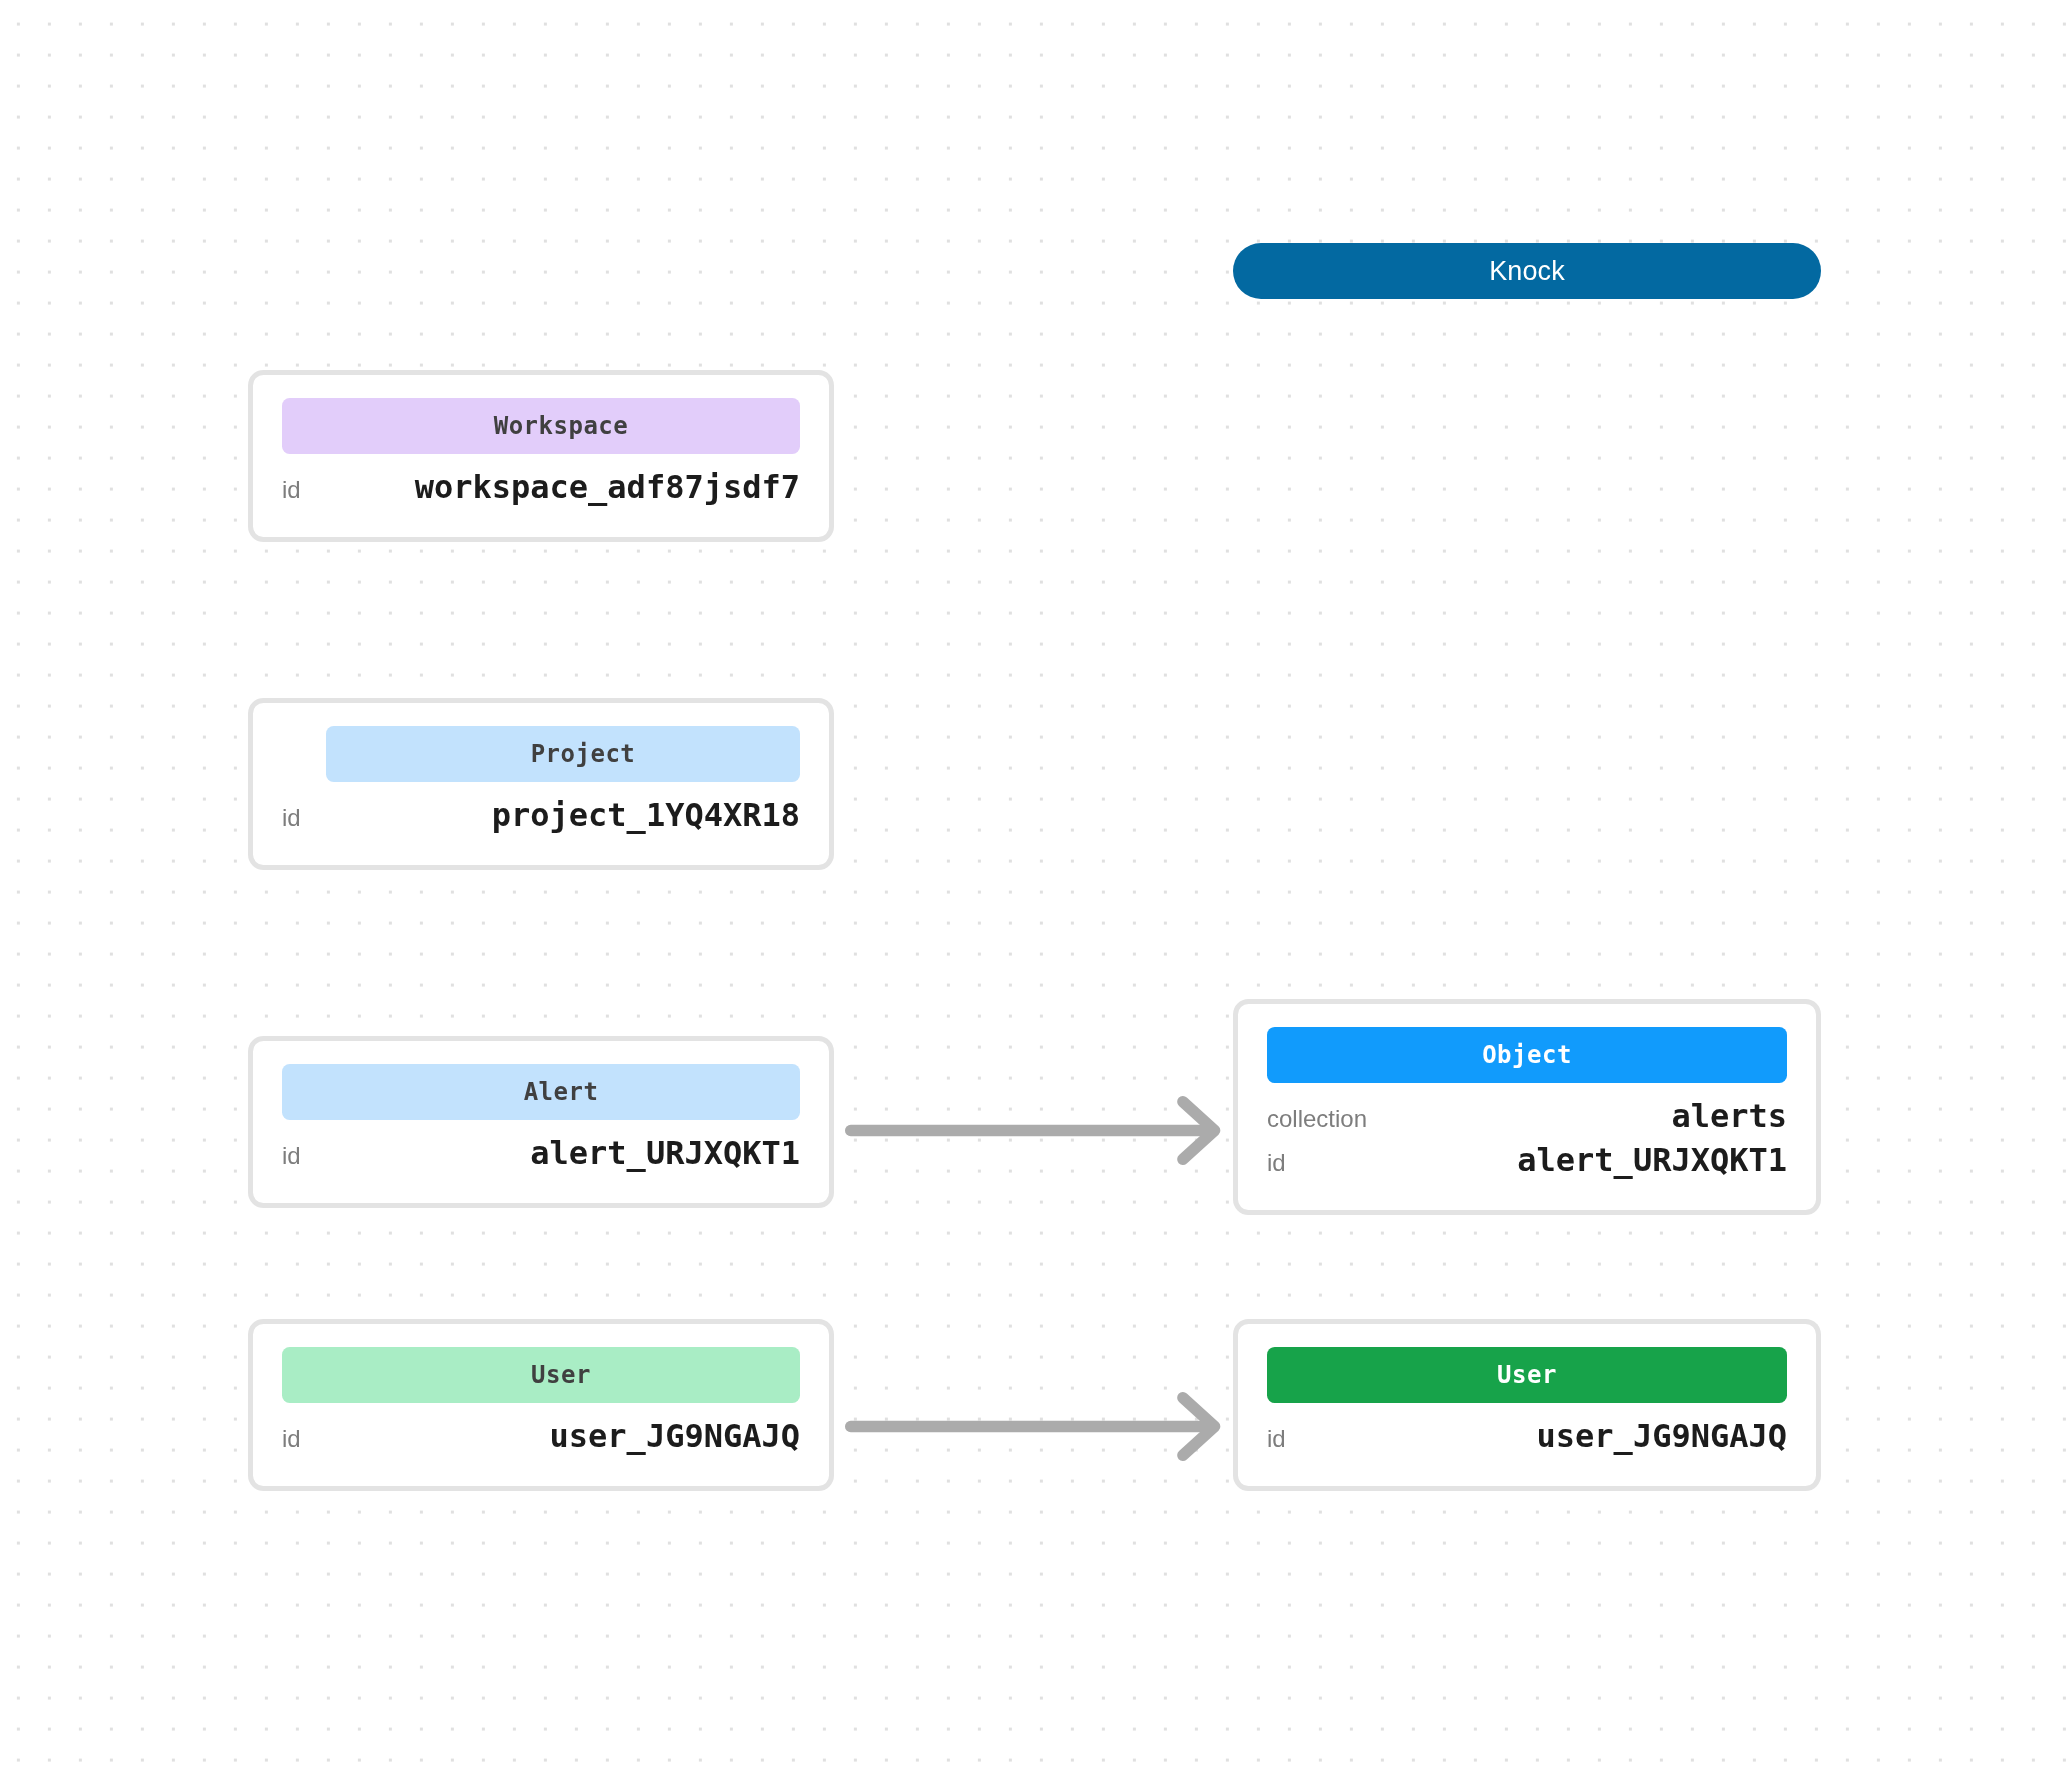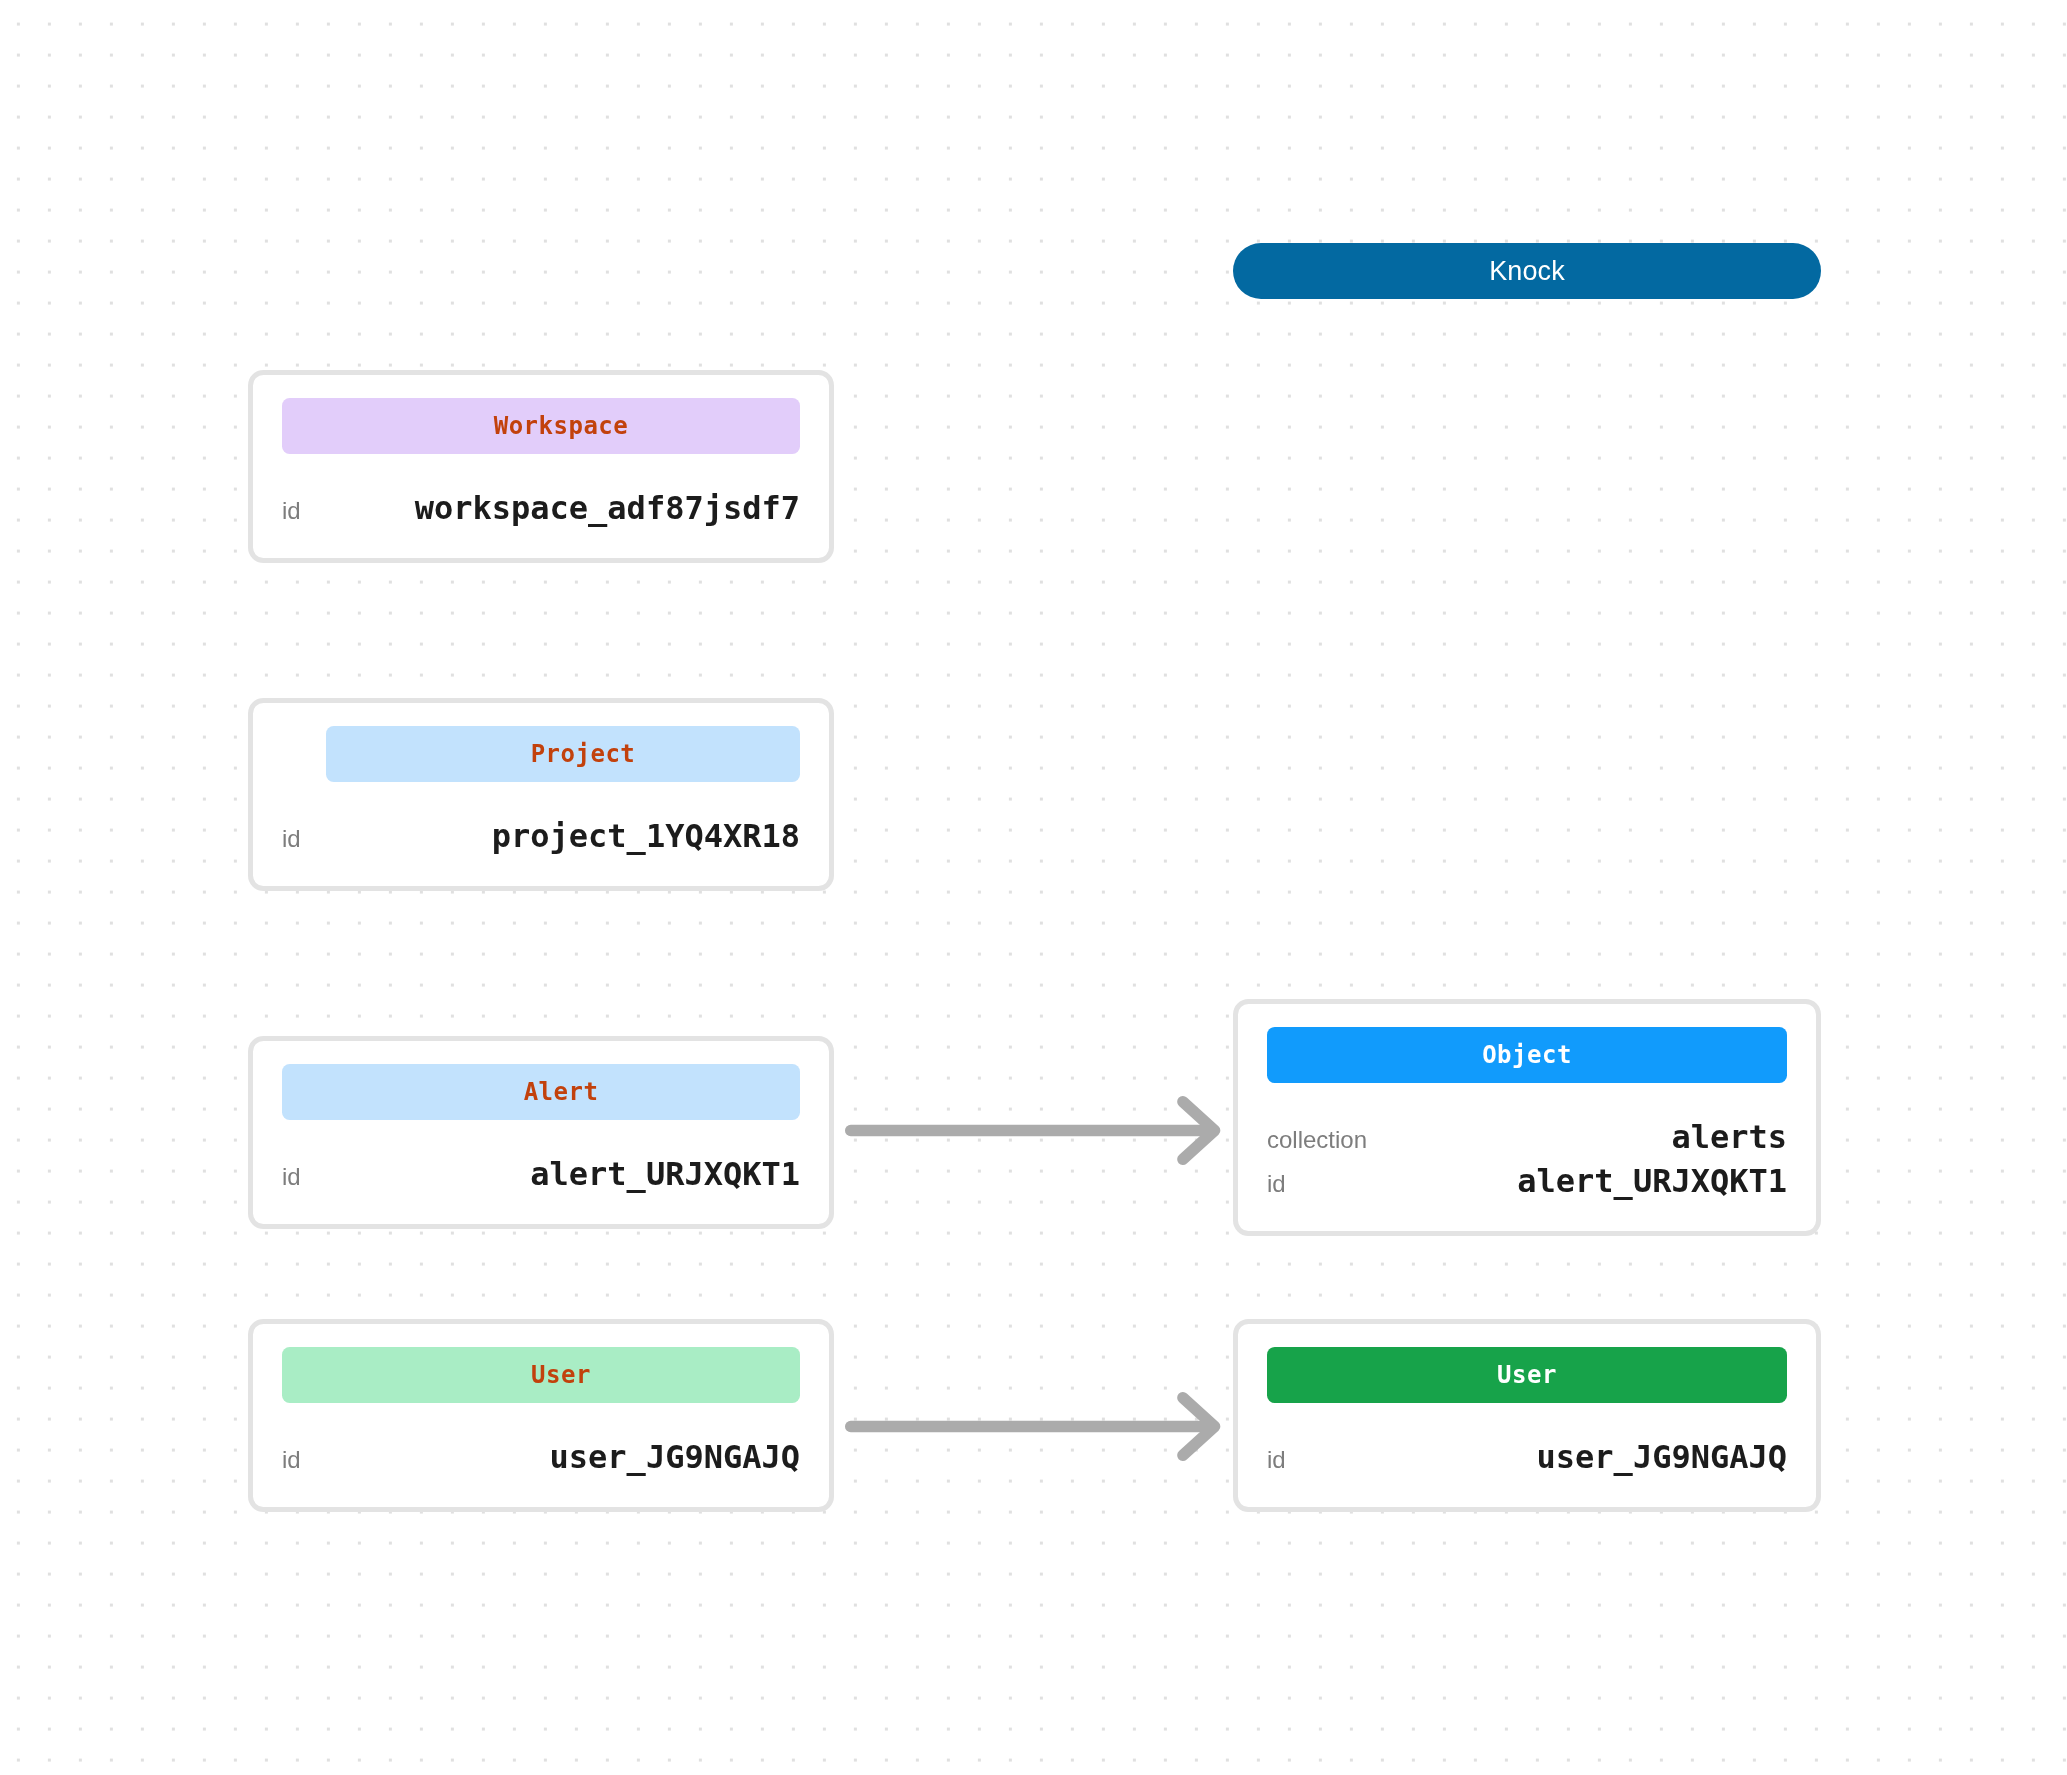--- a/index.html
+++ b/index.html
@@ -64,25 +64,25 @@
     height: 56px;
     border-radius: 7.7px;
     display: flex;
     align-items: center;
     justify-content: center;
     font-family: "DejaVu Sans Mono", monospace;
     font-size: 24px;
     font-weight: bold;
     letter-spacing: 0.5px;
   }
-  .card-header.dark-text { color: #c2410c; padding-left: 40px; }
+  .card-header.dark-text { color: #404040; padding-left: 40px; }
   .card-header.light-text { color: #ffffff; }
 
   .rows {
-    margin-top: 35px;
+    margin-top: 14px;
   }
   .row {
     display: flex;
     align-items: baseline;
     justify-content: space-between;
     height: 44px;
   }
   .row-key {
     font-family: "Liberation Sans", sans-serif;
     font-size: 24px;

